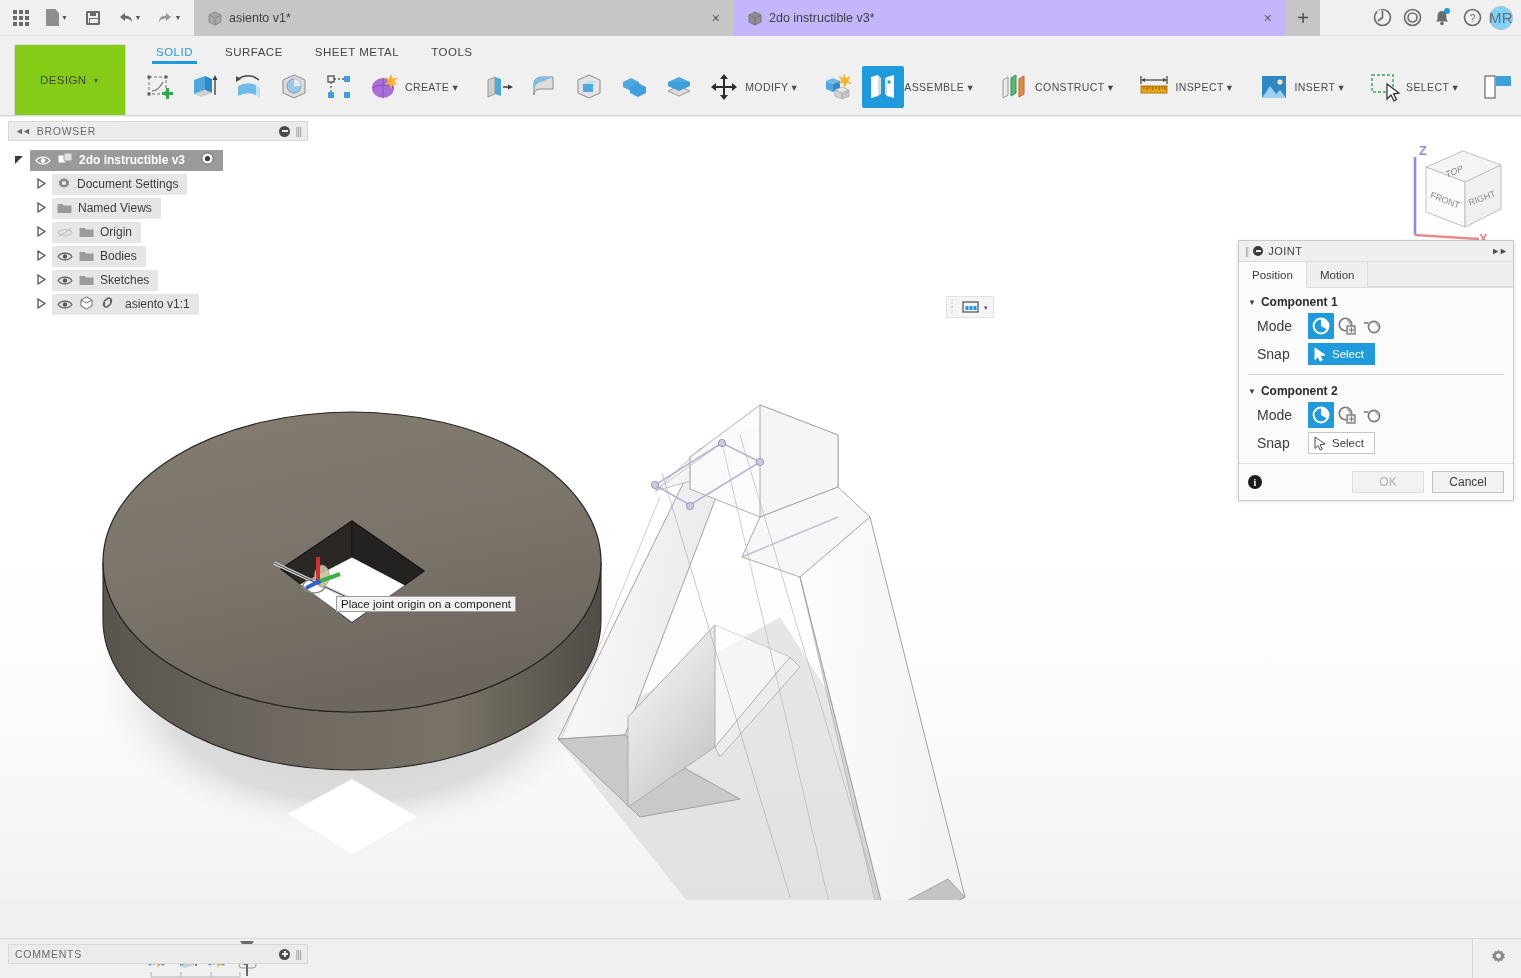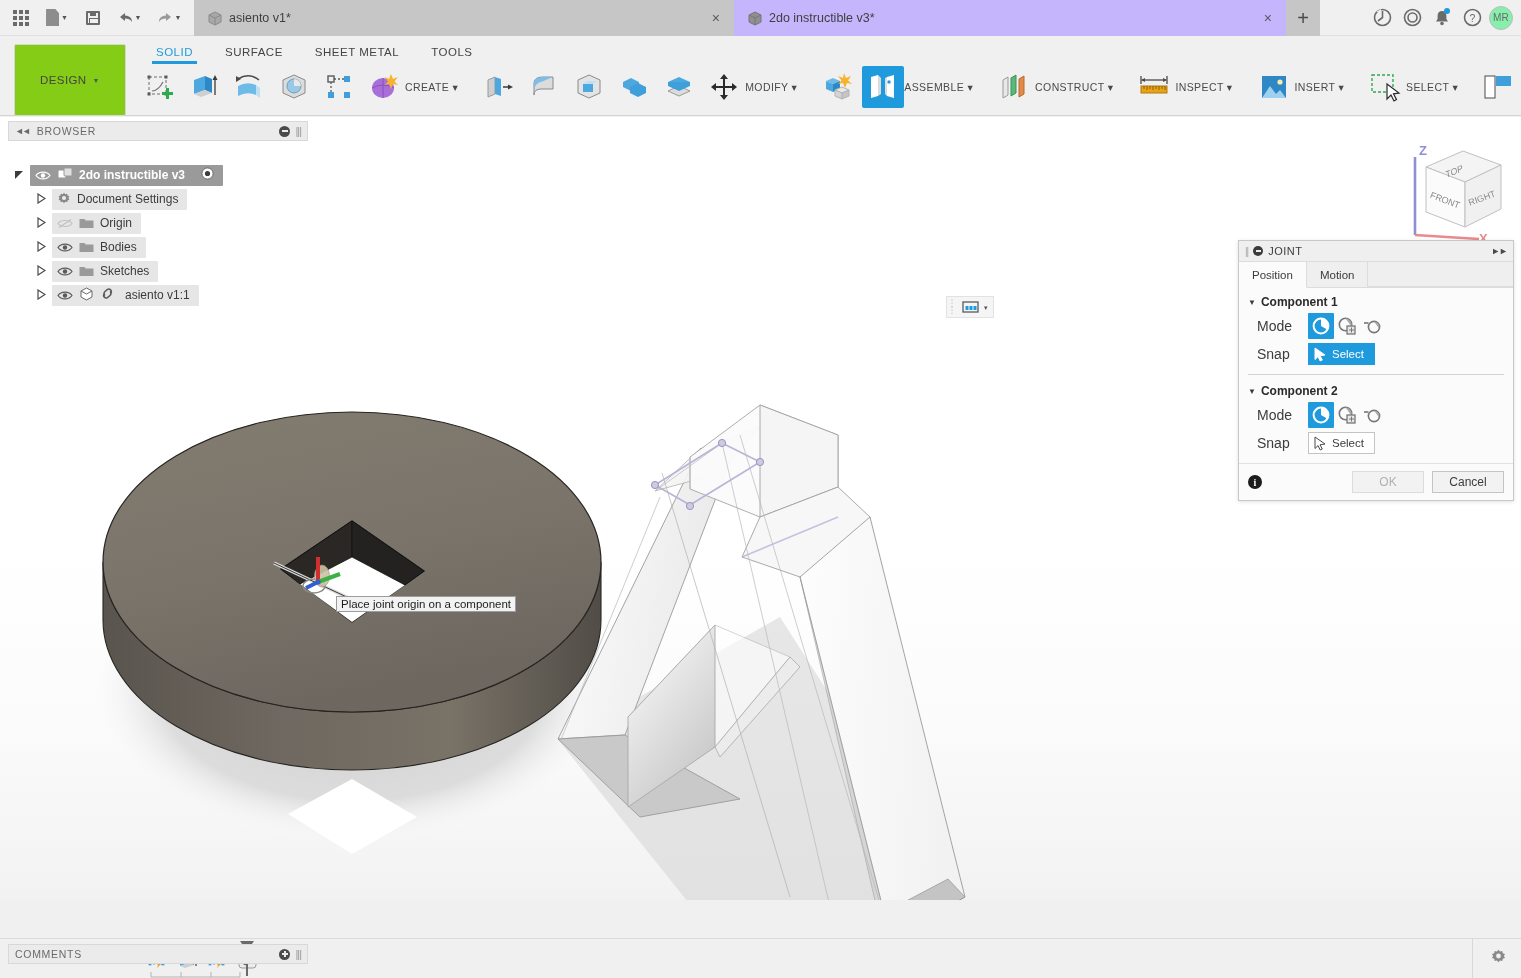--- a/index.html
+++ b/index.html
@@ -58,22 +58,22 @@
     margin-left:auto; padding-left:22px; font-size:14px; color:#5a5a5a; line-height:1;
   }
   .tab-spacer { flex:1; }
   .tab-newbtn {
     width:34px; height:36px; display:flex; align-items:center; justify-content:center;
     background:#c6c6c6; font-size:20px; color:#4a4a4a; cursor:pointer; font-weight:300;
   }
   .tb-right { display:flex; align-items:center; gap:4px; padding:0 8px; }
   .tb-right .ic { width:26px; height:26px; display:flex; align-items:center; justify-content:center; cursor:pointer; position:relative; }
   .avatar {
-    width:24px; height:24px; border-radius:50%; border:1px solid #bdbdbd; background:#86efac;
-    display:flex; align-items:center; justify-content:center; font-size:10px; color:#6b6b6b; letter-spacing:.3px;
+    width:24px; height:24px; border-radius:50%; border:1px solid #bdbdbd; background:#7dd3fc;
+    display:flex; align-items:center; justify-content:center; font-size:15px; color:#6b6b6b; letter-spacing:.3px;
   }
   .bluedot { position:absolute; top:3px; right:5px; width:6px; height:6px; border-radius:50%; background:#1f9bdd; }
 
   
   #ribbon {
     position:absolute; left:0; top:36px; width:1521px; height:80px;
     background:#f0f0f0; border-bottom:1px solid #d4d4d4;
   }
   #design-btn {
     position:absolute; left:14px; top:8px; width:112px; height:72px;
@@ -121,21 +121,21 @@
     height:20px; background:#ebebeb; border:1px solid #d8d8d8;
     display:flex; align-items:center; padding:0 6px; font-size:10.5px; color:#6a6a6a; letter-spacing:.7px;
   }
   #browser-head .collapse { color:#6a6a6a; font-size:9px; margin-right:8px; letter-spacing:-2px; }
   #browser-head .circle-minus {
     margin-left:auto; width:11px; height:11px; border-radius:50%; background:#4a4a4a;
     display:flex; align-items:center; justify-content:center;
   }
   #browser-head .circle-minus i { width:6px; height:1.5px; background:#ebebeb; display:block; }
   #browser-head .gripper { margin-left:5px; color:#9a9a9a; font-size:11px; letter-spacing:-1px; }
-  #browser-body { padding-top:22px; }
+  #browser-body { padding-top:7px; }
   .tree-row { display:flex; align-items:center; height:24px; font-size:12px; }
   .tree-arrow {
     width:22px; text-align:center; color:#4a4a4a; font-size:10px; flex:none; cursor:pointer;
   }
   .tree-pill {
     display:flex; align-items:center; gap:6px; background:rgba(224,224,224,.82);
     padding:2px 9px 2px 5px; border-radius:1px; height:21px;
   }
   .tree-pill.root { background:#9a9a9a; color:#fff; font-weight:bold; }
   .eye {
@@ -776,20 +776,35 @@
         <span class="gear-s">
           <svg width="14" height="14" viewBox="0 0 14 14">
               <path d="M7 0.8 L8.3 2.2 L10.2 1.7 L10.6 3.6 L12.4 4.3 L11.5 6 L12.4 7.7 L10.6 8.4 L10.2 10.3 L8.3 9.8 L7 11.2 L5.7 9.8 L3.8 10.3 L3.4 8.4 L1.6 7.7 L2.5 6 L1.6 4.3 L3.4 3.6 L3.8 1.7 L5.7 2.2 Z" fill="#8a8a8a"></path>
               <circle cx="7" cy="6" r="2" fill="#efefef"></circle>
             </svg>
         </span>
         <span>Document Settings</span>
       </span>
     </div>
 
+    <div class="tree-row">
+      <span class="tree-arrow" style="margin-left:22px;">
+        <svg width="10" height="11" viewBox="0 0 10 11">
+            <path d="M2 1 L9 5.5 L2 10 Z" fill="none" stroke="#4a4a4a" stroke-width="1.2"></path>
+          </svg>
+      </span>
+      <span class="tree-pill">
+        <span class="folder">
+          <svg width="15" height="12" viewBox="0 0 15 12">
+              <path d="M0.5 2 L5.5 2 L6.8 3.4 L14.5 3.4 L14.5 11 L0.5 11 Z" fill="#9a9a9a"></path>
+            </svg>
+        </span>
+        <span>Named Views</span>
+      </span>
+    </div>
 
     <div class="tree-row">
       <span class="tree-arrow" style="margin-left:22px;">
         <svg width="10" height="11" viewBox="0 0 10 11">
             <path d="M2 1 L9 5.5 L2 10 Z" fill="none" stroke="#4a4a4a" stroke-width="1.2"></path>
           </svg>
       </span>
       <span class="tree-pill">
         <span class="eye">
           <svg width="16" height="11" viewBox="0 0 16 11">

